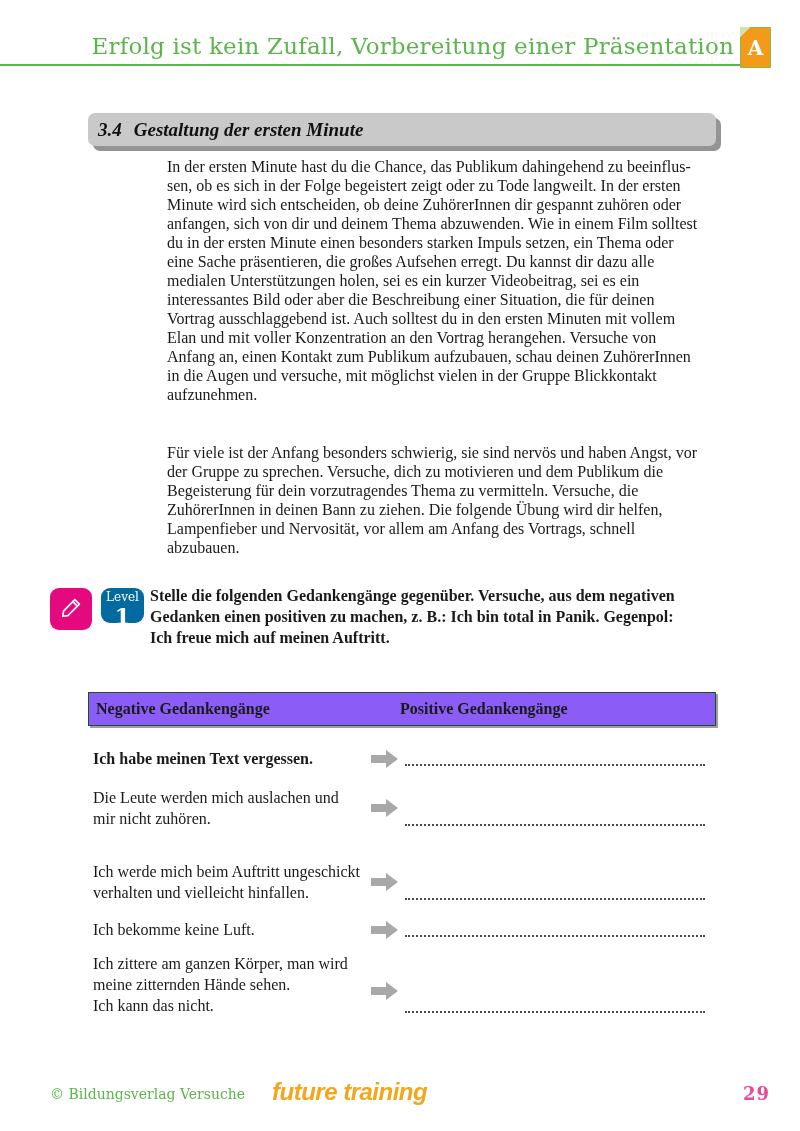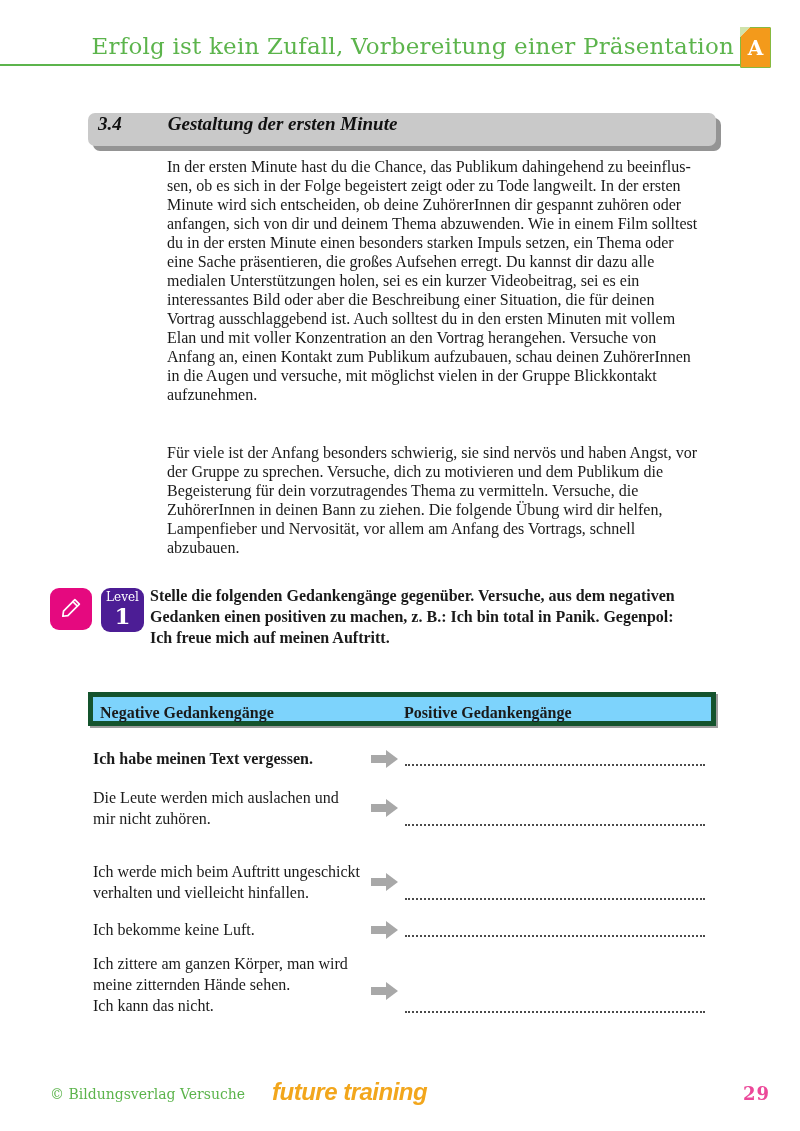--- a/index.html
+++ b/index.html
@@ -21,45 +21,45 @@
                filter:none; }
   .a-badge::after { content:''; position:absolute; top:-1px; left:-1px;
                border-left:10px solid #cfe3ac; border-bottom:10px solid transparent; }
   .a-badge span { font-family:"DejaVu Serif", serif; font-weight:bold;
                font-size:20px; color:#ffffff; position:relative; z-index:2; }
 
   
   .section-bar { position:absolute; top:113px; left:88px; width:628px; height:33px;
                  background:#c9c9c9; border-radius:7px;
                  box-shadow:5px 5px 0 0 #949494;
-                 display:flex; padding-left:10px;
-                 font-weight:bold; font-style:italic; font-size:19px; color:#111;gap:34px; }
+                 display:flex; align-items:center; padding-left:10px;
+                 font-weight:bold; font-style:italic; font-size:19px; color:#111; }
   .section-bar .num { margin-right:12px; }
 
   
   .para { position:absolute; left:167px; width:575px;
           font-size:16px; line-height:19px; white-space:pre-line; }
   .para1 { top:157px; }
   .para2 { top:423px;margin-top:20px; }
 
   
   .pencil-badge { position:absolute; top:588px; left:50px; width:42px; height:42px;
                   background:#e5097f; border-radius:9px;
                   display:flex; align-items:center; justify-content:center; }
-  .level-badge  { position:absolute; top:588px; left:101px; width:43px; height:44px;
-                  background:#4c1d95; border-radius:9px; color:#fff; text-align:center;
+  .level-badge  { position:absolute; top:588px; left:101px; width:43px; height:35px;
+                  background:#0369a1; border-radius:9px; color:#fff; text-align:center;
                   font-family:"DejaVu Serif", serif; padding-top:3px; }
   .level-badge .lvl { display:block; font-size:12px; line-height:13px; }
   .level-badge .one { display:block; font-size:23px; line-height:23px; font-weight:bold; }
   .instruction { position:absolute; top:585px; left:150px; width:565px;
                  font-weight:bold; font-size:16px; line-height:21px; white-space:pre-line; }
 
   
   .tbl-head { position:absolute; top:692px; left:88px; width:628px; height:34px;
-              background:#7dd3fc; border:5px solid #14532d;
+              background:#8b5cf6; border:1px solid #14532d;
               box-shadow:2px 2px 0 0 #9e9e9e; }
   .tbl-head .col { position:absolute; top:7px; font-weight:bold; font-size:16px; }
   .tbl-head .neg { left:7px; }
   .tbl-head .pos { left:311px; }
 
   .tbl-body { position:absolute; top:748px; left:88px; width:627px; }
   .t-row  { display:flex; }
   .t-left { width:283px; padding-left:5px; font-size:16px; line-height:21px;
             white-space:pre-line; }
   .t-mid  { width:34px; align-self:center; flex:none; }

